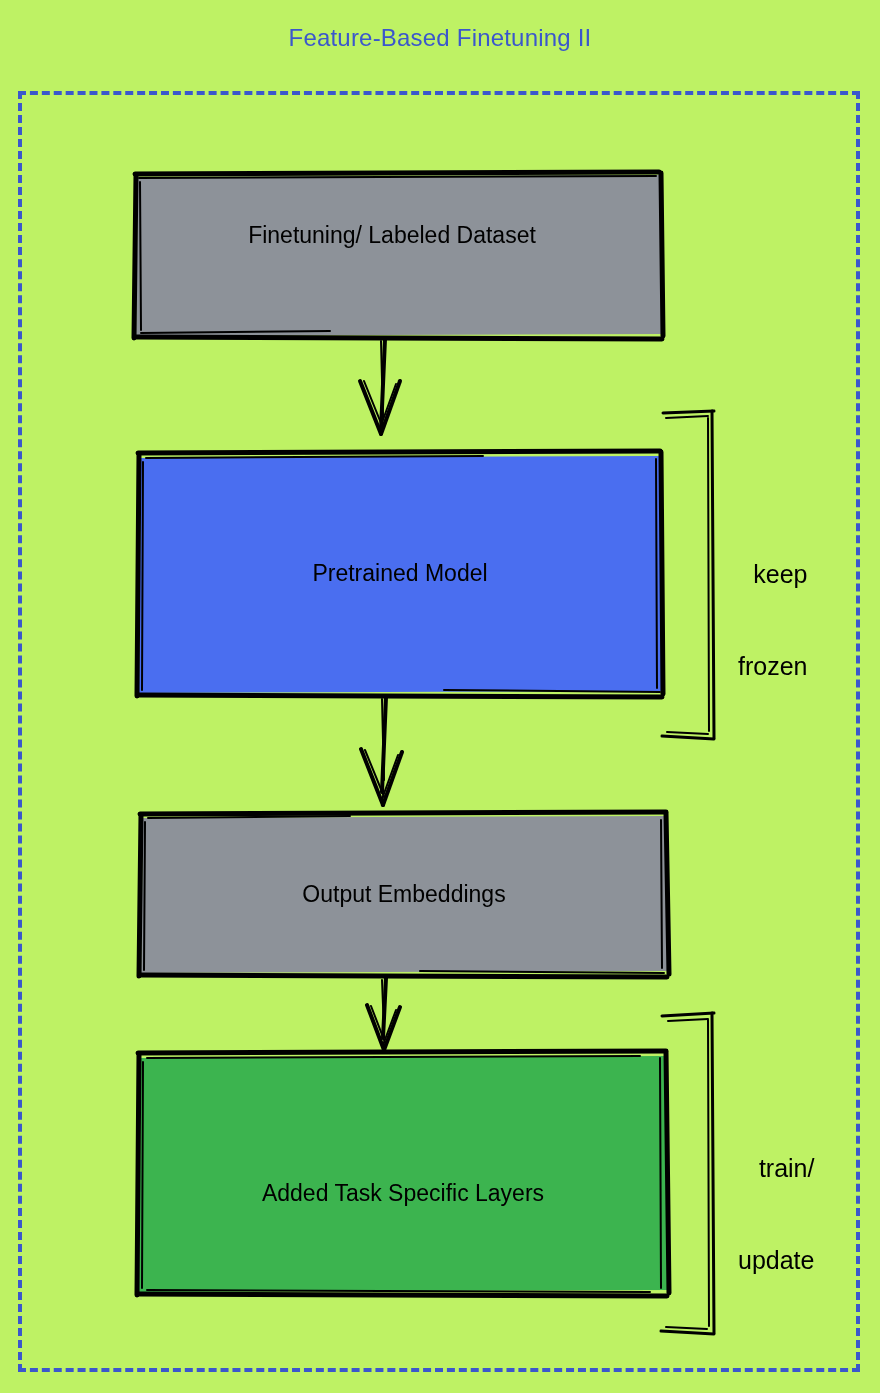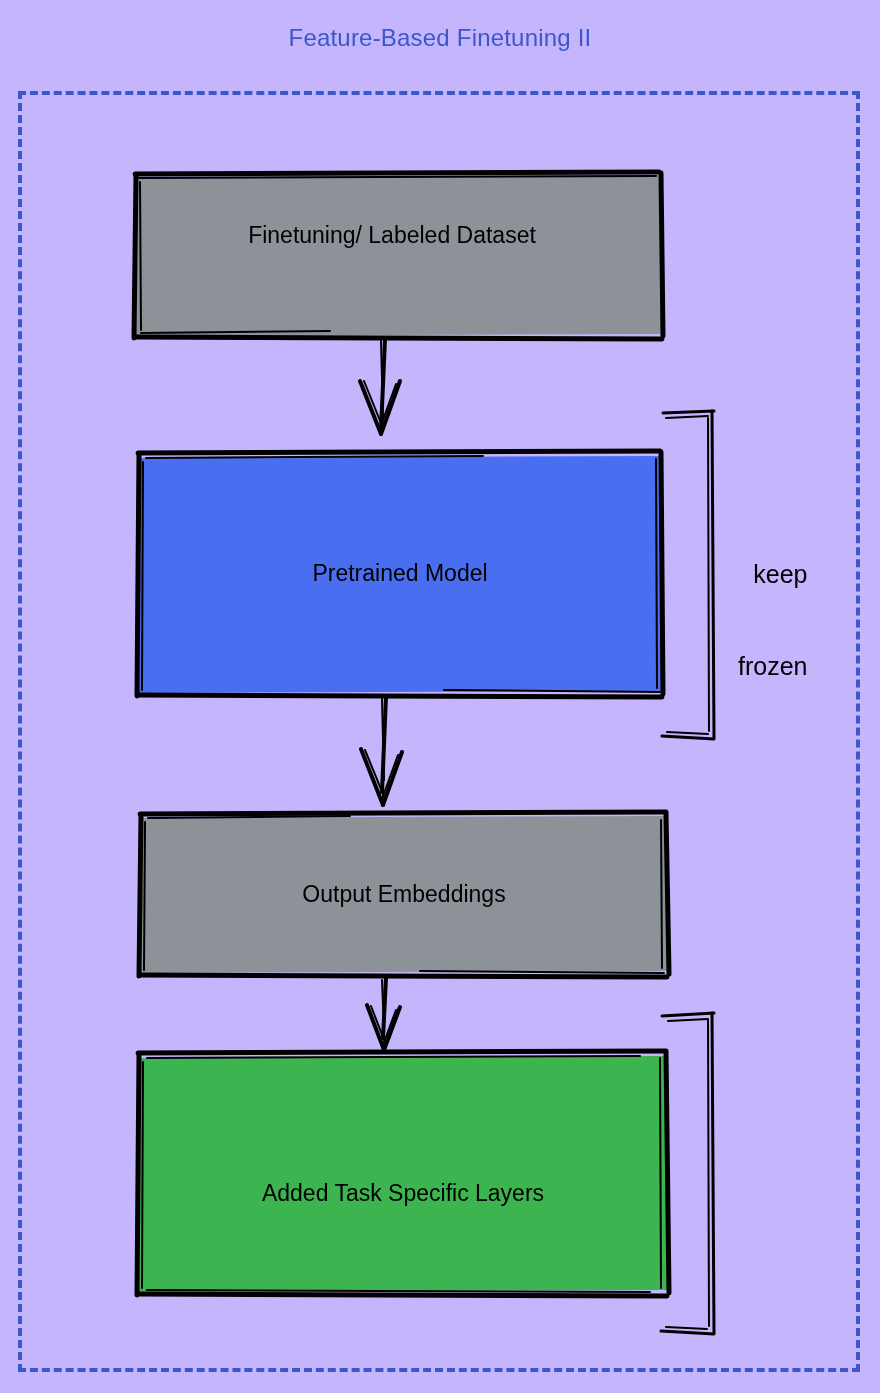--- a/index.html
+++ b/index.html
@@ -9,21 +9,21 @@
     background: #ffffff;
   }
   body {
     font-family: "Liberation Sans", sans-serif;
     -webkit-font-smoothing: antialiased;
   }
   #canvas {
     position: relative;
     width: 880px;
     height: 1393px;
-    background: #c4b5fd;
+    background: #bef264;
     overflow: hidden;
   }
   
   #diagram-title {
     position: absolute;
     left: 0;
     top: 24px;
     width: 880px;
     text-align: center;
     font-size: 24px;
@@ -183,14 +183,18 @@
 
   <div class="node-label" style="left:138px; top:560px; width:524px;">Pretrained Model</div>
 
   <div class="node-label" style="left:138px; top:1180px; width:530px;">Added Task Specific Layers</div>
 
   <div class="bracket-label" style="left:738px; top:498px;">
     <div>keep</div>
     <div>frozen</div>
   </div>
 
+  <div class="bracket-label" style="left:738px; top:1092px;">
+    <div>train/</div>
+    <div>update</div>
+  </div>
 
 </div>
 
 </body></html>

